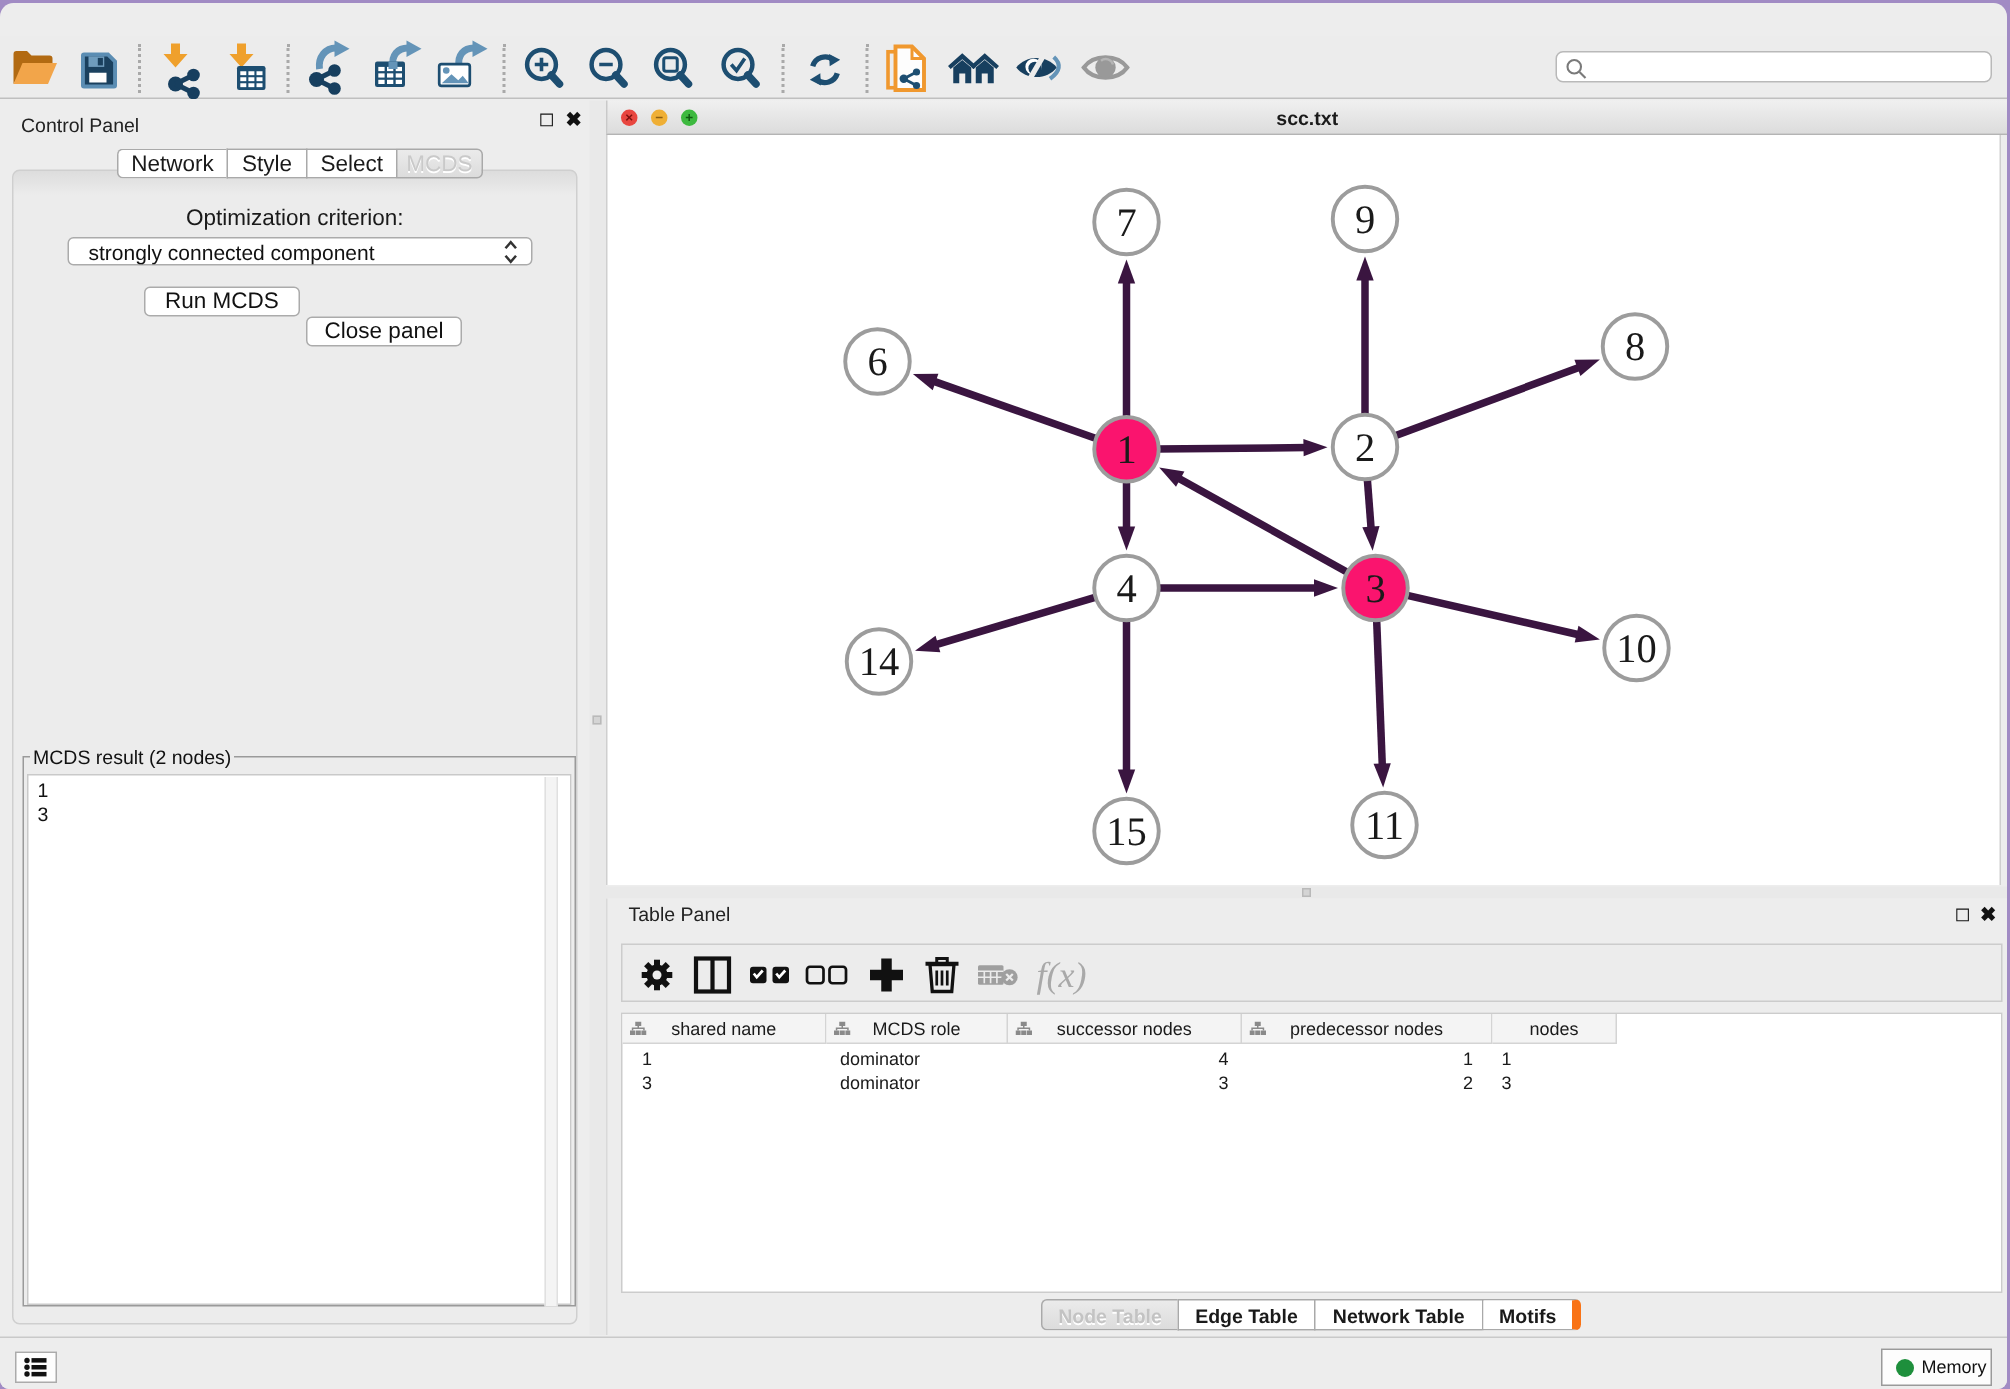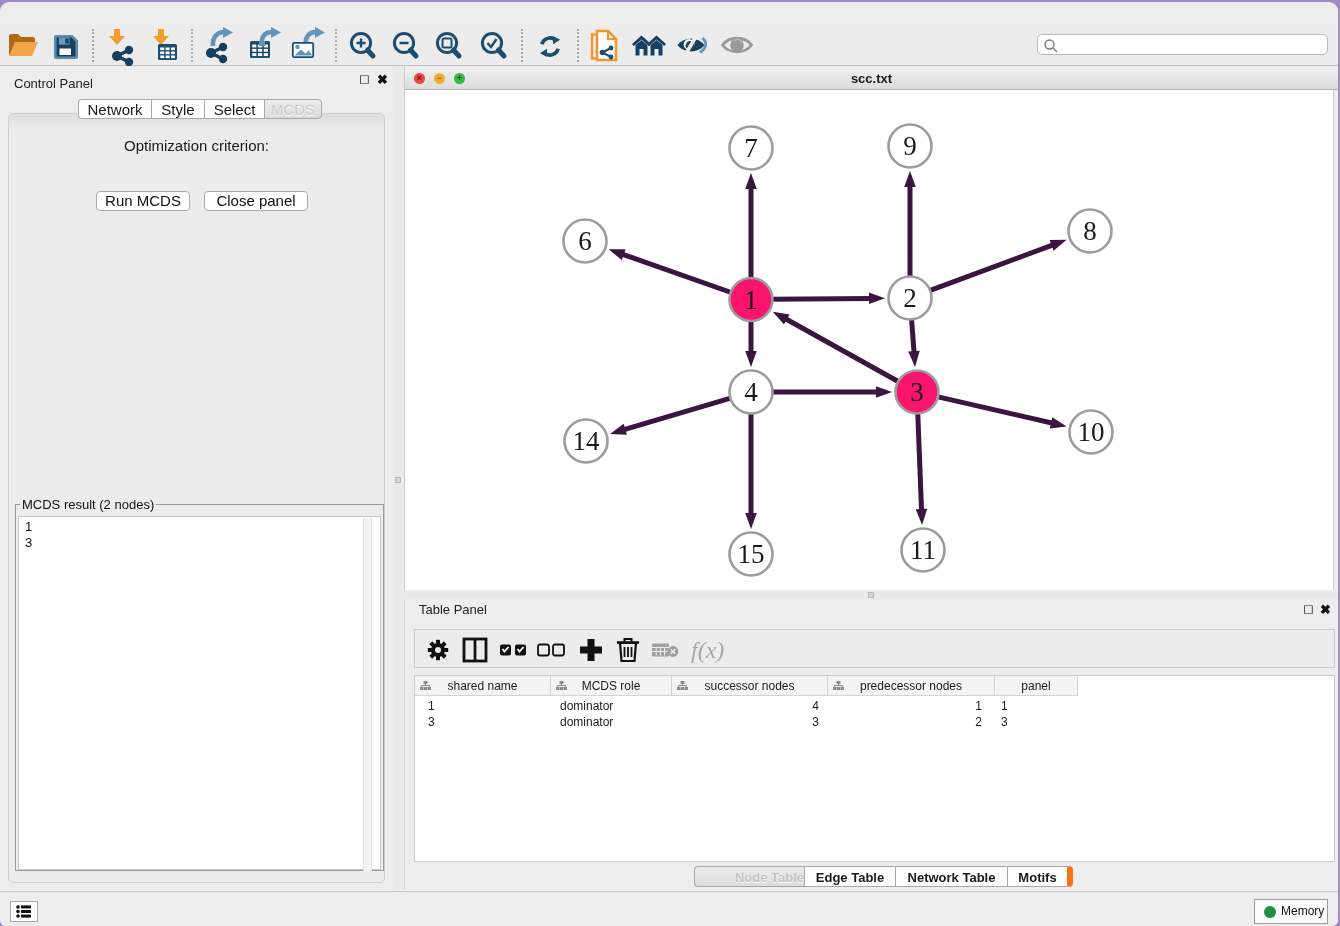--- a/index.html
+++ b/index.html
@@ -42,22 +42,22 @@
   background:linear-gradient(#dddddd 0px,#e4e4e4 8px,#ececec 16px); border:1px solid #cfcfcf; border-radius:5px; }
 #optlabel { position:absolute; left:0; top:23px; width:100%; text-align:center;
   font-size:15px; color:#1a1a1a; }
 #optsel { position:absolute; left:36px; top:44px; width:310px; height:19px;
   background:#fff; border:1px solid #ababab; border-radius:4px;
   font-size:14px; color:#111; line-height:18px; padding-left:13px; }
 #optsel .chev { position:absolute; right:8px; top:1px; }
 .btn { position:absolute; top:77px; height:20px; background:#fff;
   border:1px solid #ababab; border-radius:4px; font-size:15px; color:#111;
   text-align:center; line-height:18px; }
-#btn-run { left:87px; width:94px; }
-#btn-close { left:195px; width:104px; }
+#btn-run { left:87px; width:104px; }
+#btn-close { left:195px; width:104px;margin-top:20px; }
 #fieldset { position:absolute; left:6px; top:383px; width:369px; height:374px;
   border:1px solid #9a9a9a; }
 #fieldset legend { font-size:13px; color:#111; margin-left:4px; padding:0 2px; }
 #resultbox { position:absolute; left:2px; top:4px; width:363px; height:354px;
   background:#fff; border:1px solid #c9c9c9; font-size:13px; color:#111;
   padding:2px 0 0 6px; line-height:16px; }
 #resultbox .sb { position:absolute; right:8px; top:1px; width:9px; height:353px;
   background:#f4f4f4; border-left:1px solid #e0e0e0; border-right:1px solid #e0e0e0; }
 #vdivider { position:absolute; left:393px; top:65px; width:11px; height:823px;
   background:#e9e9e9; }
@@ -280,20 +280,23 @@
     <div id="cp-tabs">
         <div class="tabrow">
       <div class="tab first" style="width:73px;">Network</div>
       <div class="tab" style="width:53px;">Style</div>
       <div class="tab" style="width:60px;">Select</div>
       <div class="tab last sel" style="width:58px;">MCDS</div>
     </div>
       </div>
     <div id="cp-body">
       <div id="optlabel">Optimization criterion:</div>
+      <div id="optsel">strongly connected component<svg class="chev" width="11" height="16" viewBox="0 0 11 16">
+            <path d="M2 5.5 L5.5 1.5 L9 5.5 M2 10.5 L5.5 14.5 L9 10.5" fill="none" stroke="#333" stroke-width="1.7"></path>
+          </svg></div>
       <div class="btn" id="btn-run">Run MCDS</div>
       <div class="btn" id="btn-close">Close panel</div>
       <fieldset id="fieldset">
           <legend>MCDS result (2 nodes)</legend>
         <div id="resultbox">1<br>3<div class="sb"></div></div>
       </fieldset>
     </div>
   </div>
   <div id="vdivider">
       <div class="grip"></div>
@@ -450,35 +453,35 @@
             <rect x="7.6" y="6" width="3.4" height="3" fill="#8a8a8a"></rect>
             <path d="M5.5 3 v2 M1.7 6 v-1.5 h7.6 v1.5" stroke="#8a8a8a" fill="none"></path>
           </svg>successor nodes</div>
       <div class="th" style="left:413px; width:167px;"><svg width="11" height="10" viewBox="0 0 11 10">
             <rect x="3.5" y="0" width="4" height="3" fill="#8a8a8a"></rect>
             <rect x="0" y="6" width="3.4" height="3" fill="#8a8a8a"></rect>
             <rect x="3.8" y="6" width="3.4" height="3" fill="#8a8a8a"></rect>
             <rect x="7.6" y="6" width="3.4" height="3" fill="#8a8a8a"></rect>
             <path d="M5.5 3 v2 M1.7 6 v-1.5 h7.6 v1.5" stroke="#8a8a8a" fill="none"></path>
           </svg>predecessor nodes</div>
-      <div class="th" style="left:580px; width:83px;">panel</div>
+      <div class="th" style="left:580px; width:83px;">nodes</div>
       <div class="td" style="left:13px; top:22px;">1</div>
       <div class="td" style="left:145px; top:22px;">dominator</div>
       <div class="td" style="left:257px; top:22px; width:147px; text-align:right;">4</div>
       <div class="td" style="left:413px; top:22px; width:154px; text-align:right;">1</div>
       <div class="td" style="left:586px; top:22px;">1</div>
       <div class="td" style="left:13px; top:38px;">3</div>
       <div class="td" style="left:145px; top:38px;">dominator</div>
       <div class="td" style="left:257px; top:38px; width:147px; text-align:right;">3</div>
       <div class="td" style="left:413px; top:38px; width:154px; text-align:right;">2</div>
       <div class="td" style="left:586px; top:38px;">3</div>
     </div>
     <div id="bt-tabs">
         <div class="tabrow">
-      <div class="btab first sel" style="width:110px;text-align:right;">Node Table</div>
+      <div class="btab first sel" style="width:91px;">Node Table</div>
       <div class="btab" style="width:91px;">Edge Table</div>
       <div class="btab" style="width:112px;">Network Table</div>
       <div class="btab last" style="width:66px;">Motifs</div>
     </div>
       </div>
   </div>
   <div id="statusbar">
     <div id="listbtn">
         <svg width="26" height="19" viewBox="0 0 26 19">
           <g fill="#111">

